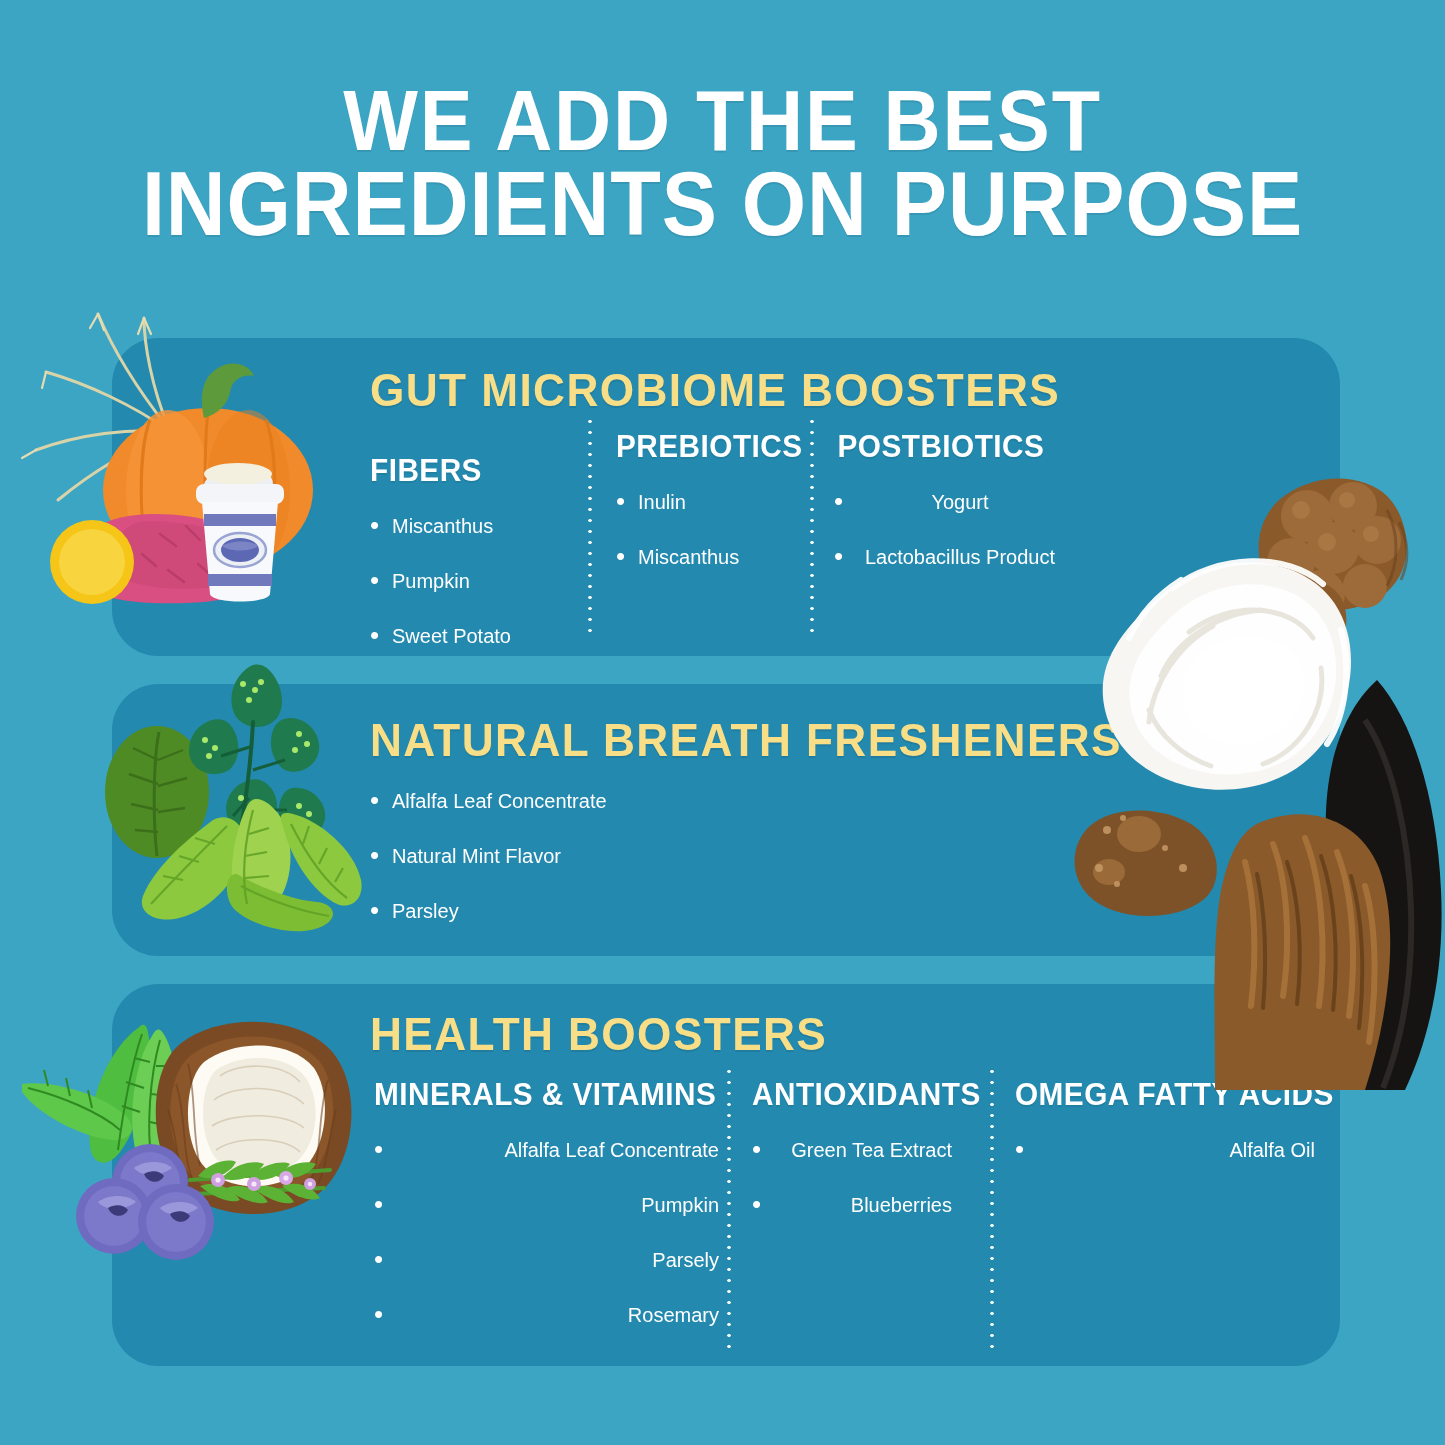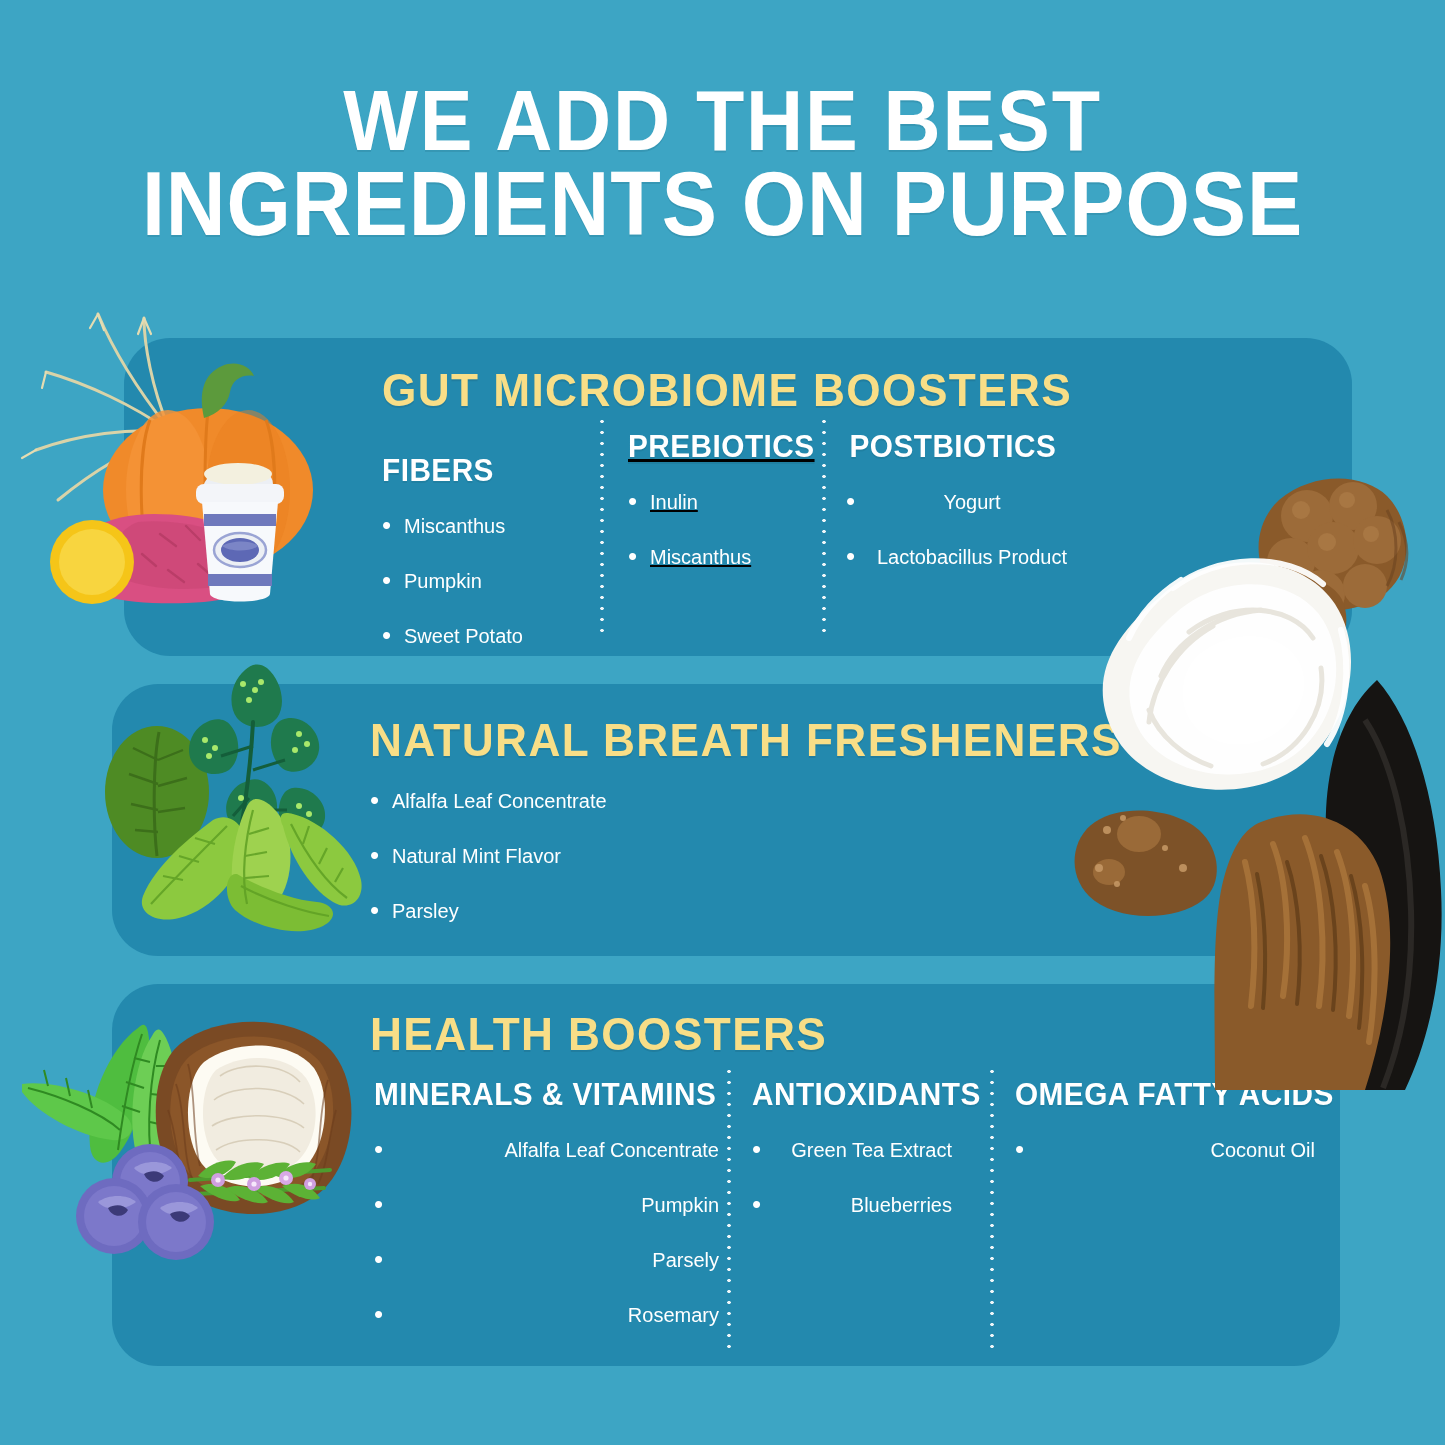--- a/index.html
+++ b/index.html
@@ -27,21 +27,21 @@
   }
   .title .ln { display:block; }
   .title .ln2 { font-size:90px; letter-spacing:1px; }
 
   
   .card {
     position:absolute;
     background:#2389ae;
     border-radius:46px;
   }
-  #card1 { left:124px; top:338px;  width:1228px; height:318px; }
+  #card1 { left:112px; top:338px;  width:1228px; height:318px; }
   #card2 { left:112px; top:684px;  width:1228px; height:272px;text-decoration:underline; }
   #card3 { left:112px; top:984px;  width:1228px; height:382px;text-align:right; }
 
   .card-title {
     position:absolute;
     color:#f8de87;
     font-family:"Liberation Sans Narrow","Liberation Sans",sans-serif;
     font-weight:bold;
     font-size:47px;
     letter-spacing:1.5px;
@@ -122,21 +122,21 @@
 
     <div class="col" style="left:258px; top:90px; width:210px;margin-top:24px;">
       <div class="col-head">FIBERS</div>
       <ul class="col-list">
         <li>Miscanthus</li>
         <li>Pumpkin</li>
         <li>Sweet Potato</li>
       </ul>
     </div>
 
-    <div class="col" style="left:504px; top:90px; width:190px;text-decoration:underline;">
+    <div class="col" style="left:504px; top:90px; width:190px;">
       <div class="col-head">PREBIOTICS</div>
       <ul class="col-list">
         <li>Inulin</li>
         <li>Miscanthus</li>
       </ul>
     </div>
 
     <div class="col" style="left:722px; top:90px; width:230px;text-align:center;">
       <div class="col-head">POSTBIOTICS</div>
       <ul class="col-list">
@@ -182,21 +182,21 @@
       <div class="col-head">ANTIOXIDANTS</div>
       <ul class="col-list">
         <li>Green Tea Extract</li>
         <li>Blueberries</li>
       </ul>
     </div>
 
     <div class="col" style="left:903px; top:92px; width:300px;">
       <div class="col-head">OMEGA FATTY ACIDS</div>
       <ul class="col-list">
-        <li>Coconut Oil</li>
+        <li>Alfalfa Oil</li>
       </ul>
     </div>
   </div>
 </section>
 
 <div class="art" id="art-gut">
   <svg viewBox="0 0 360 340" width="360" height="340">
 
     <g stroke="#d9d3a8" stroke-width="3" fill="none" stroke-linecap="round">
       <path d="M150 128 C120 90 96 52 80 14"></path>

